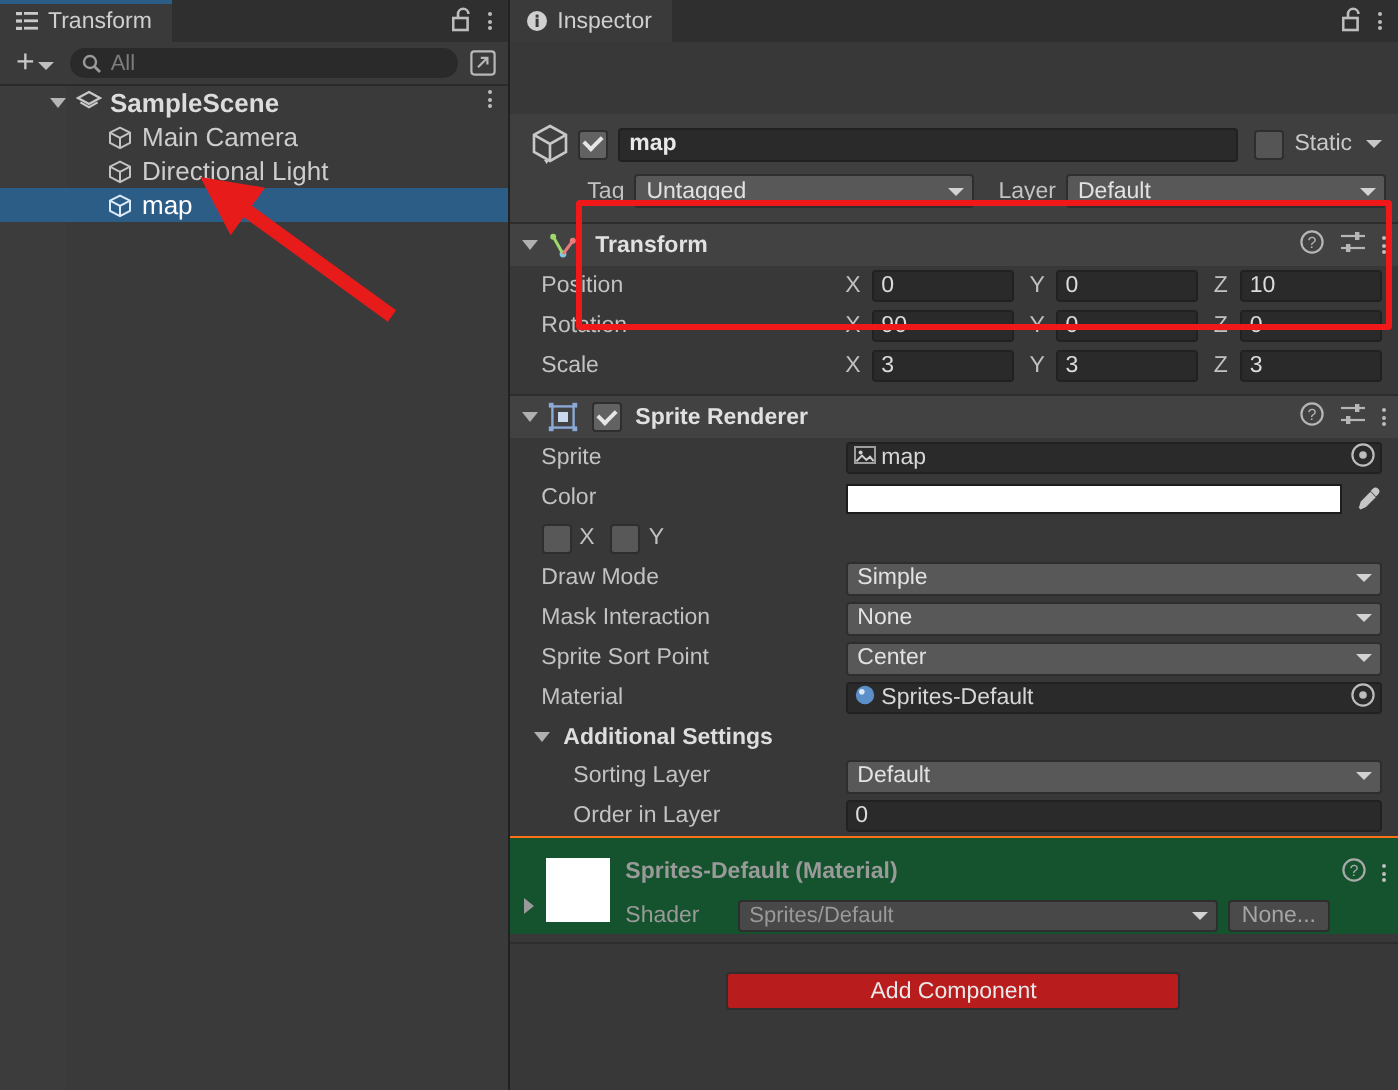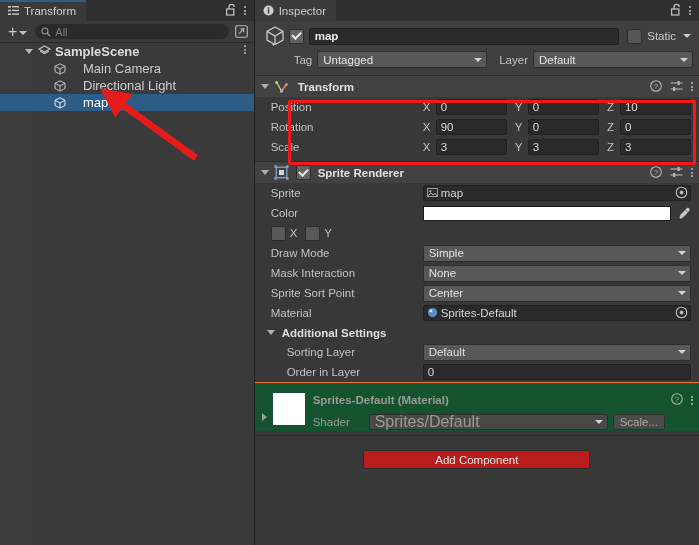--- a/index.html
+++ b/index.html
@@ -90,28 +90,28 @@
   .row .twisty {
     width: 14px; display: flex; align-items: center; justify-content: center;
     margin-left: 22px;
   }
   .row .twisty i {
     width: 0; height: 0; border-left: 4px solid transparent;
     border-right: 4px solid transparent; border-top: 5px solid #b5b5b5;
   }
   .row .icn { width: 16px; display: flex; align-items: center; justify-content: center; margin-right: 3px; }
   .row .lbl { white-space: nowrap; }
-  .row.child { padding-left: 52px; gap: 12px; }
+  .row.child { padding-left: 52px; }
   .row .dots { position: absolute; right: 8px; top: 2px; }
   .scene-row .lbl { font-weight: bold; color: #dcdcdc; }
 
   
   .inspector {
     flex: 1; height: 545px; background: #383838;
-    display: flex; flex-direction: column; position: relative;
+    display: flex; flex-direction: column; position: relative; gap: 36px;
   }
   .insp-body { flex: 1; overflow: hidden; position: relative; }
 
   .id-block { background: #3f3f3f; padding: 5px 6px 6px 6px; }
   .id-row1 { display: flex; align-items: center; height: 20px; }
   .cube-icon { width: 28px; display: flex; align-items: center; justify-content: center; }
   .chk {
     width: 13px; height: 13px; background: #626262; border: 1px solid #2e2e2e;
     border-radius: 2px; display: flex; align-items: center; justify-content: center;
     margin-right: 5px; flex: none;
@@ -208,21 +208,21 @@
   .mat-swatch {
     width: 32px; height: 32px; background: #ffffff; margin: 2px 8px 0 2px; flex: none;
   }
   .mat-right { flex: 1; min-width: 0; }
   .mat-title { font-size: 11.5px; font-weight: bold; color: #9a9a9a; height: 18px; display: flex; align-items: center; }
   .mat-shader { display: flex; align-items: center; height: 18px; margin-top: 4px; }
   .mat-shader .sl { width: 56px; color: #9a9a9a; font-size: 11.5px; }
   .shader-dd {
     flex: 1; height: 16px; background: #484848; border: 1px solid #2e2e2e; border-radius: 2px;
     display: flex; align-items: center; justify-content: space-between;
-    padding: 0 4px 0 5px; color: #9a9a9a; font-size: 16px; box-sizing: border-box;
+    padding: 0 4px 0 5px; color: #9a9a9a; font-size: 11px; box-sizing: border-box;
   }
   .edit-btn {
     height: 16px; background: #4a4a4a; border: 1px solid #2e2e2e; border-radius: 2px;
     margin-left: 5px; padding: 0 6px; display: flex; align-items: center;
     color: #a5a5a5; font-size: 11.5px; box-sizing: border-box;
   }
   .mat-actions { display: flex; align-items: center; gap: 8px; padding-top: 2px; margin-left: 6px; }
 
   .addcomp-wrap {
     padding: 14px 0 0 0; display: flex; justify-content: center;
@@ -674,21 +674,21 @@
             </span>
           <span class="mat-swatch"></span>
           <span class="mat-right">
             <span class="mat-title">Sprites-Default (Material)</span>
             <span class="mat-shader">
               <span class="sl">Shader</span>
               <span class="shader-dd">
                 <span>Sprites/Default</span>
                 <span class="dd-caret"></span>
               </span>
-              <span class="edit-btn">Scale...</span>
+              <span class="edit-btn">None...</span>
             </span>
           </span>
           <span class="mat-actions">
             <span>
               <svg width="12" height="12" viewBox="0 0 12 12">
                 <circle cx="6" cy="6" r="5.3" fill="none" stroke="#aaaaaa" stroke-width="1.1"></circle>
                 <text x="6" y="9" font-size="8" fill="#aaaaaa" text-anchor="middle" font-family="Liberation Sans, sans-serif">?</text>
               </svg>
             </span>
             <span class="dots-g">

